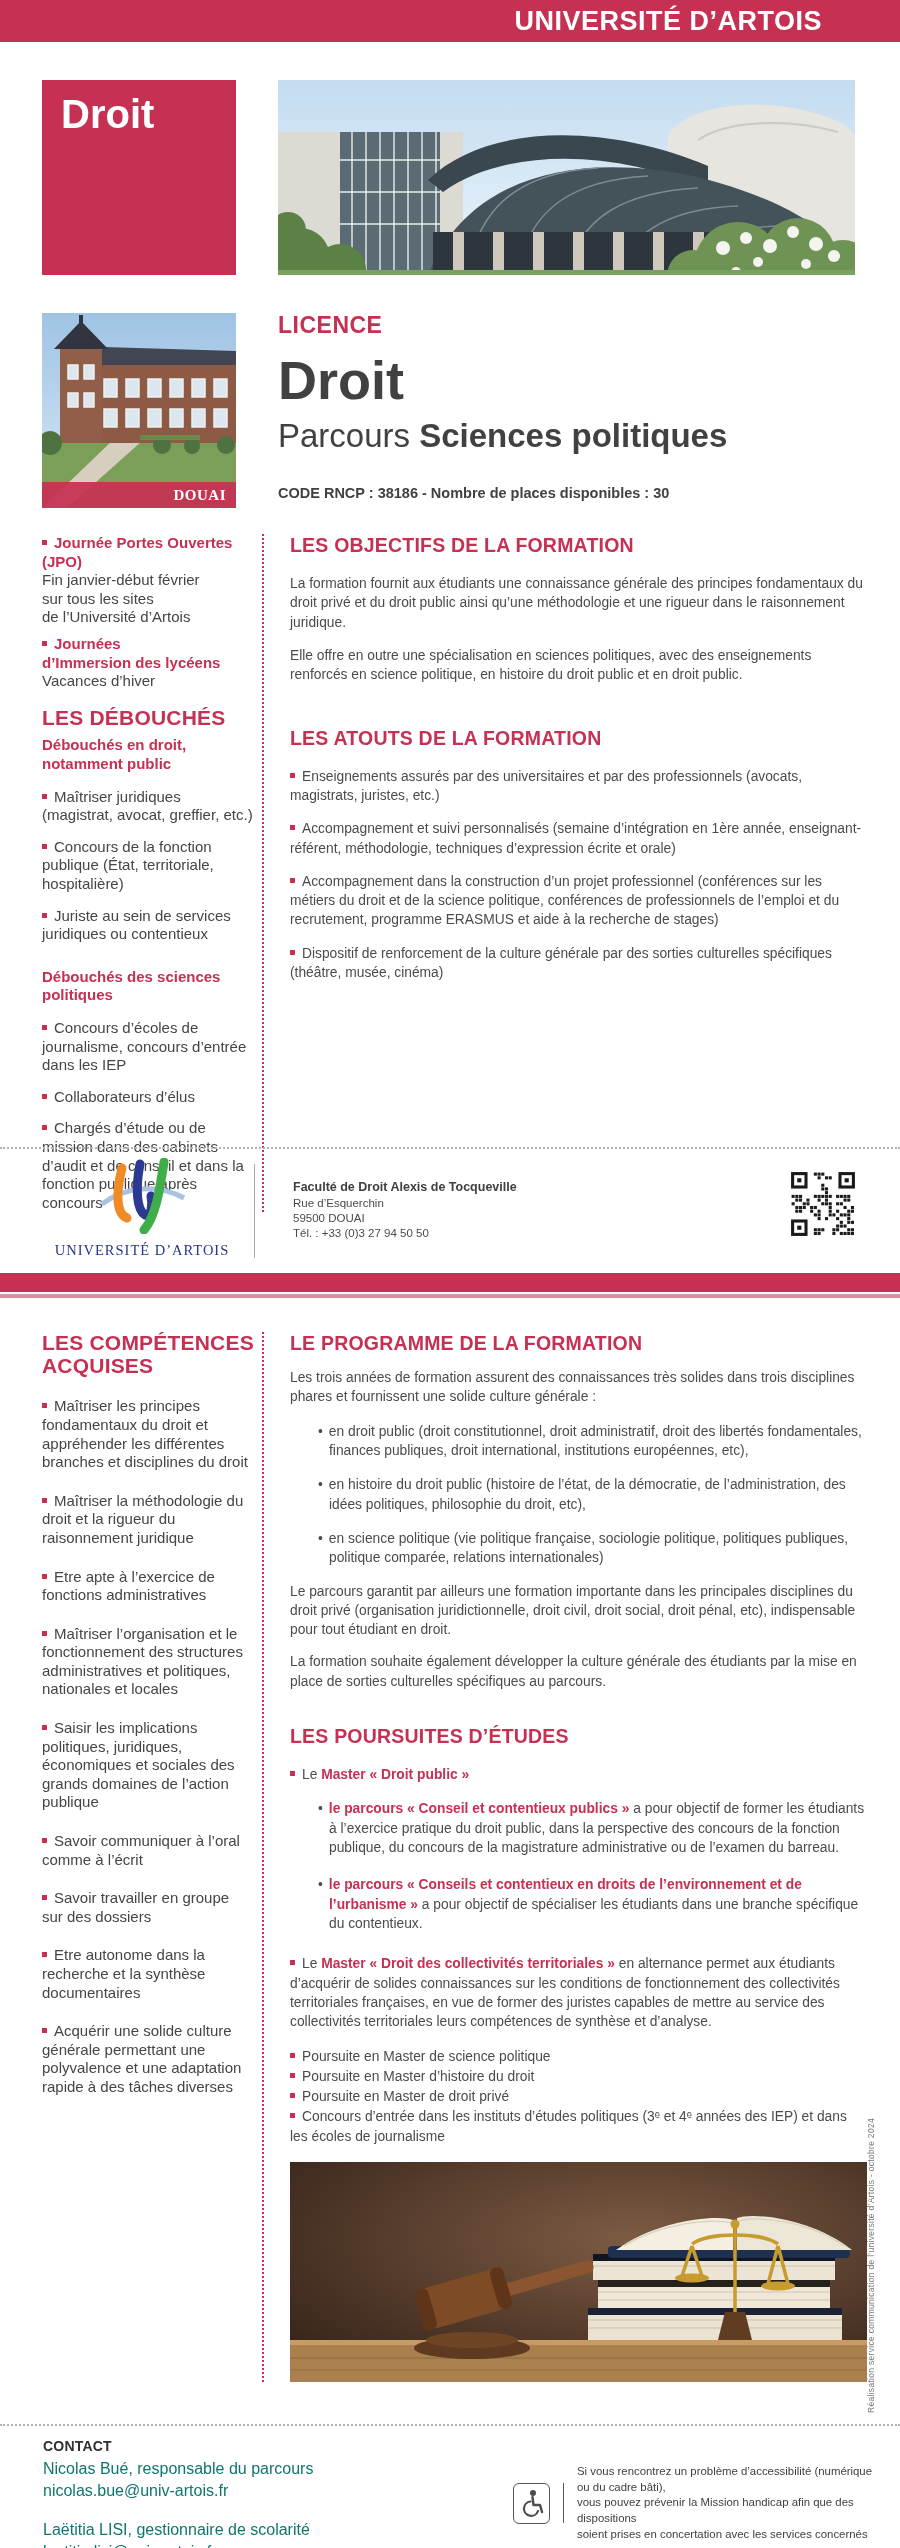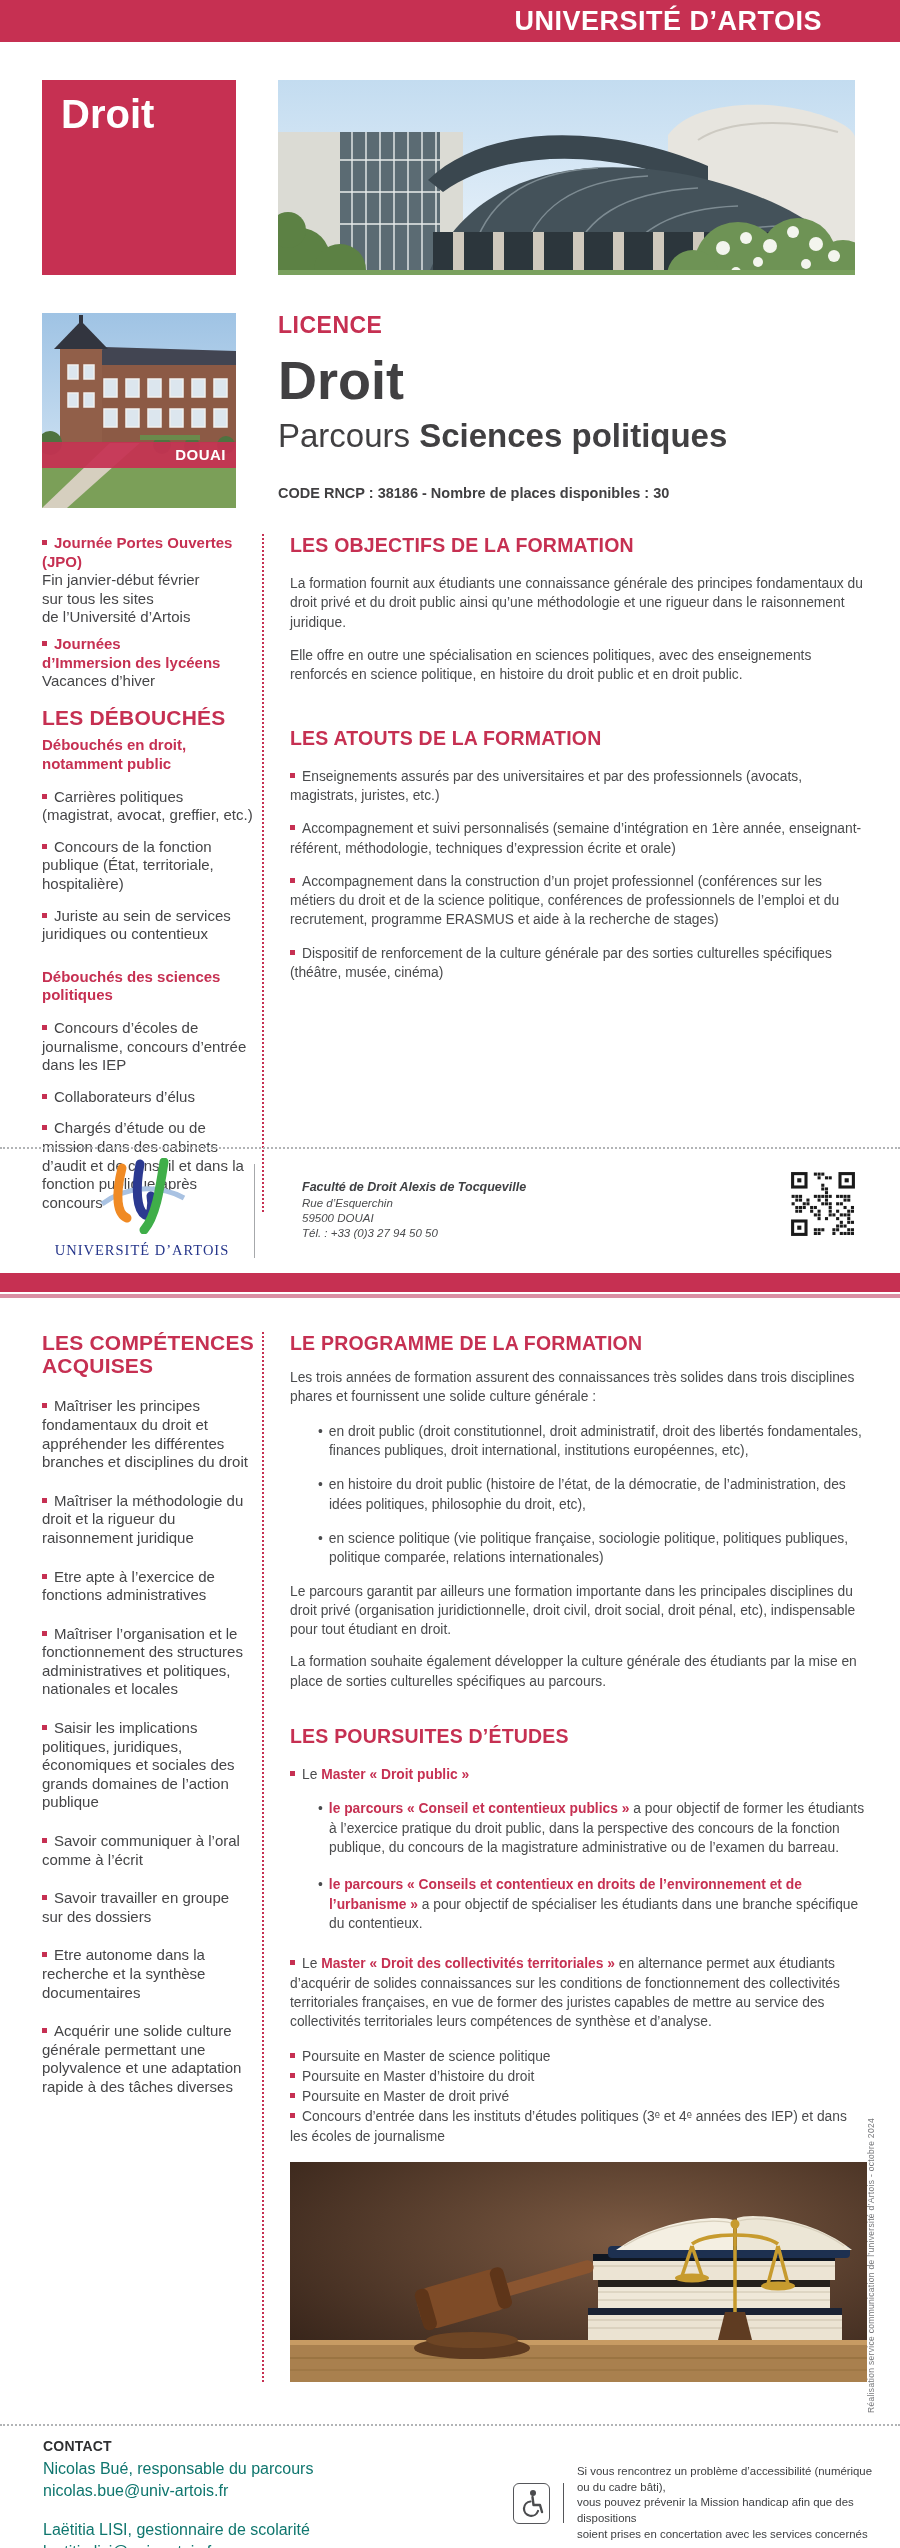--- a/index.html
+++ b/index.html
@@ -17,21 +17,21 @@
   
   .topband{position:absolute;left:0;top:0;width:900px;height:42px;background:var(--red);}
   .topband .t{position:absolute;right:78px;top:0;line-height:42px;color:#fff;font-weight:bold;font-size:27px;letter-spacing:.5px;white-space:nowrap;}
 
   
   .droitbox{position:absolute;left:42px;top:80px;width:194px;height:195px;background:var(--red);}
   .droitbox .lbl{position:absolute;left:19px;top:12px;color:#fff;font-size:40px;font-weight:bold;}
 
   .photo{display:block;}
   .campus{position:absolute;left:278px;top:80px;width:577px;height:195px;}
-  .douai{position:absolute;left:42px;top:313px;width:194px;height:155px;}
+  .douai{position:absolute;left:42px;top:313px;width:194px;height:195px;font-family:Liberation Serif, serif;}
   .douai svg{position:absolute;left:0;top:0;}
   .douai .strip{position:absolute;left:0;bottom:0;width:100%;height:26px;background:rgba(198,48,82,.93);color:#fff;font-weight:bold;font-size:15px;text-align:right;line-height:26px;padding-right:10px;letter-spacing:.5px;}
 
   
   .prog{position:absolute;left:278px;top:312px;width:592px;}
   .prog .level{color:var(--red);font-size:23px;font-weight:bold;letter-spacing:.5px;}
   .prog .title{color:var(--dark);font-size:54px;font-weight:bold;line-height:1;margin-top:14px;}
   .prog .parcours{color:var(--dark);font-size:33px;margin-top:10px;}
   .prog .parcours b{font-weight:bold;}
   .prog .code{color:var(--dark);font-size:14.5px;font-weight:bold;margin-top:30px;}
@@ -59,21 +59,21 @@
   .ibullet .dot{color:#4a4b4d;margin-right:6px;}
   .redbold{color:var(--red);font-weight:bold;}
 
   
   .dotline{position:absolute;left:0;width:900px;border-top:2px dotted #b2b4b6;}
 
   
   .logoblock{position:absolute;left:52px;top:1158px;width:180px;text-align:center;}
   .logoblock .cap{margin-top:4px;font-family:"Liberation Serif", serif;color:var(--blue);font-size:14.5px;letter-spacing:1px;white-space:nowrap;}
   .vline1{position:absolute;left:254px;top:1164px;height:94px;width:0;border-left:1.5px solid #a6a8ab;}
-  .faculty{position:absolute;left:302px;top:1180px;font-style:italic;}
+  .faculty{position:absolute;left:293px;top:1180px;}
   .faculty .n{color:#3f4043;font-weight:bold;font-size:12.5px;}
   .faculty .l{color:#4a4b4d;font-size:11.5px;line-height:1.32;margin-top:2px;white-space:pre-line;}
   .qr{position:absolute;left:789px;top:1170px;width:68px;height:68px;}
 
   
   .redband{position:absolute;left:0;top:1273px;width:900px;height:19px;background:var(--red);}
   .pinkband{position:absolute;left:0;top:1294px;width:900px;height:4px;background:var(--pink);}
 
   
   .lawphoto{width:577px;height:220px;margin-top:16px;}
@@ -233,21 +233,21 @@
       <div class="side-title"><span class="sq"></span><span class="pl">Journée Portes Ouvertes (JPO)</span></div>
       <div class="side-body pl">Fin janvier-début février
 sur tous les sites
 de l’Université d’Artois</div>
       <div class="side-title" style="margin-top:8px;"><span class="sq"></span><span class="pl">Journées
 d’Immersion des lycéens</span></div>
       <div class="side-body pl">Vacances d’hiver</div>
       <div class="side-h" style="margin-top:16px;">LES DÉBOUCHÉS</div>
       <div class="side-sub pl" style="margin-top:7px;">Débouchés en droit,
 notamment public</div>
-      <div class="side-item" style="margin-top:14px;"><span class="sq"></span><span>Carrières politiques (magistrat, avocat, greffier, etc.)</span></div>
+      <div class="side-item" style="margin-top:14px;"><span class="sq"></span><span>Maîtriser juridiques (magistrat, avocat, greffier, etc.)</span></div>
       <div class="side-item"><span class="sq"></span><span>Concours de la fonction publique (État, territoriale, hospitalière)</span></div>
       <div class="side-item"><span class="sq"></span><span>Juriste au sein de services juridiques ou contentieux</span></div>
       <div class="side-sub" style="margin-top:24px;">Débouchés des sciences politiques</div>
       <div class="side-item" style="margin-top:14px;"><span class="sq"></span><span>Concours d’écoles de journalisme, concours d’entrée dans les IEP</span></div>
       <div class="side-item"><span class="sq"></span><span>Collaborateurs d’élus</span></div>
       <div class="side-item"><span class="sq"></span><span>Chargés d’étude ou de mission dans des cabinets d’audit et de conseil et dans la fonction publique après concours</span></div>
     </div>
     <div class="vsep"></div>
     <div class="maincol">
       <div class="h2">LES OBJECTIFS DE LA FORMATION</div>

